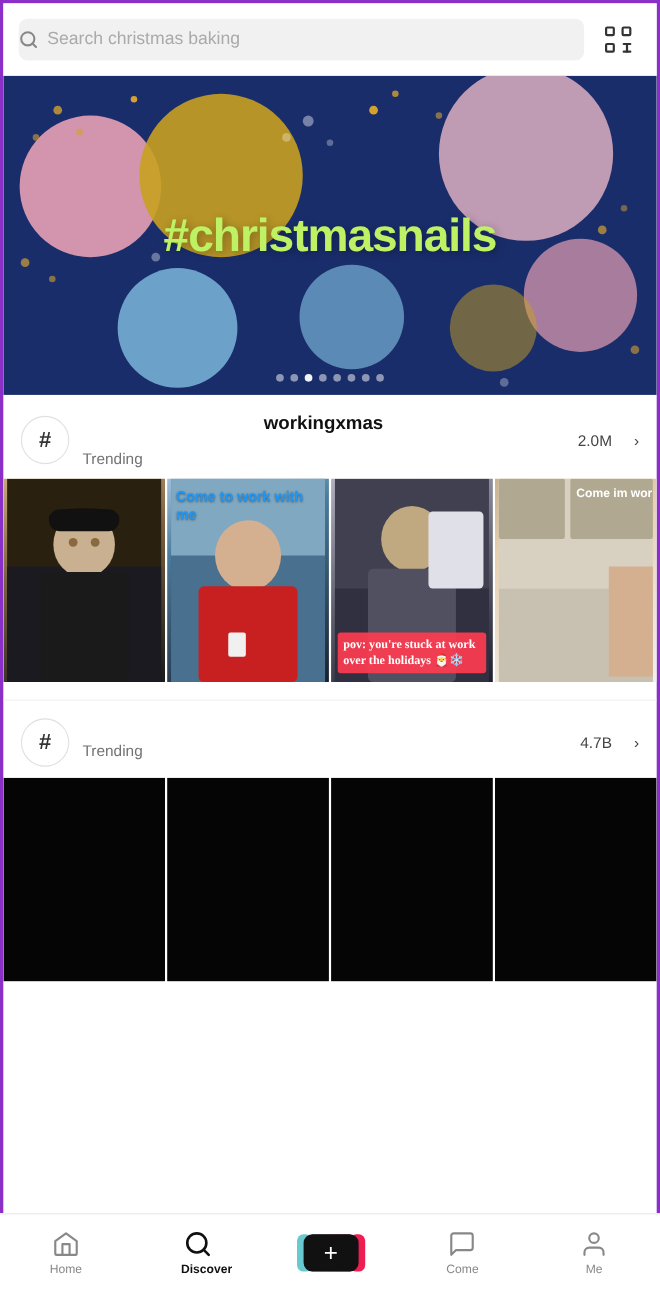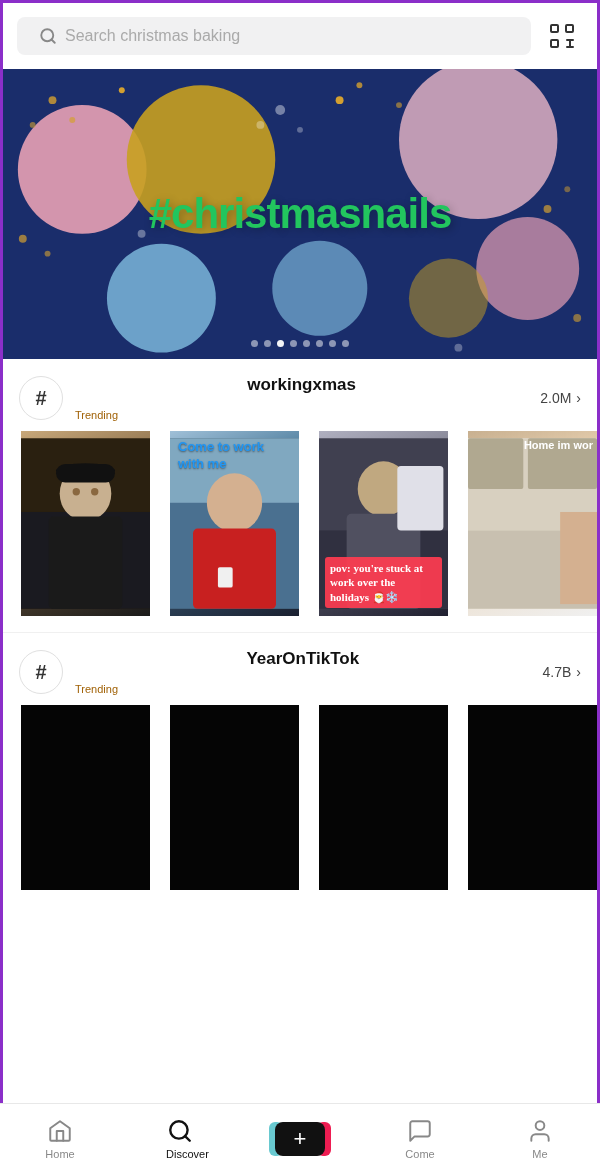--- a/index.html
+++ b/index.html
@@ -20,21 +20,21 @@
       padding: 12px 14px;
       background: #fff;
       gap: 10px;
     }
     .search-input-wrapper {
       flex: 1;
       display: flex;
       align-items: center;
       background: #f1f1f2;
       border-radius: 8px;
-      padding: 10px 22px;
+      padding: 10px 0;
       gap: 8px;
     }
     .search-icon-svg {
       color: #888;
       flex-shrink: 0;
     }
     .search-placeholder {
       color: #aaa;
       font-size: 16px;
     }
@@ -62,21 +62,21 @@
     }
     .hero-dots-bg {
       position: absolute;
       width: 100%;
       height: 100%;
       top: 0; left: 0;
     }
     .hero-hashtag {
       position: relative;
       z-index: 2;
-      color: #22c55e;
+      color: #bef264;
       font-size: 42px;
       font-weight: 900;
       text-align: center;
       letter-spacing: -1px;
       text-shadow: 2px 2px 8px rgba(0,0,0,0.3);
     }
     .pagination-dots {
       position: absolute;
       bottom: 12px;
       left: 50%;
@@ -122,48 +122,47 @@
     .section-info {
       flex: 1;
     }
     .section-title {
       font-size: 17px;
       font-weight: 700;
       color: #111;
       text-align: center;
     }
     .section-subtitle {
-      font-size: 11px;
-      color: #a16207;
+      font-size: 14px;
+      color: #737373;
       margin-top: 14px;
     }
     .section-count {
       font-size: 14px;
       color: #444;
       display: flex;
       align-items: center;
-      gap: 5px;
+      gap: 20px;
       white-space: nowrap;
     }
 
     
     .video-grid {
       display: flex;
       width: 100%;
       overflow: hidden;
       gap: 2px;
       padding-bottom: 16px;
     }
     .video-thumb {
       flex: 1;
       height: 185px;
       background: #222;
       position: relative;
       overflow: hidden;
-      margin-left: 18px;
     }
     .video-overlay-text {
       position: absolute;
       top: 8px;
       left: 8px;
       right: 8px;
       color: #2196f3;
       font-size: 13px;
       font-weight: 700;
       line-height: 1.3;
@@ -226,21 +225,21 @@
       gap: 4px;
       cursor: pointer;
       min-width: 60px;
     }
     .nav-label {
       font-size: 11px;
       color: #888;
     }
     .nav-label.active {
       color: #111;
-      font-weight: 400;
+      font-weight: 700;
       margin-left: 15px;
     }
     .nav-plus-btn {
       width: 50px;
       height: 34px;
       background: linear-gradient(90deg, #69C9D0 0%, #EE1D52 100%);
       border-radius: 10px;
       display: flex;
       align-items: center;
       justify-content: center;
@@ -414,30 +413,29 @@
           <rect width="140" height="185" fill="#e8e0d0"></rect>
 
           <rect x="0" y="0" width="140" height="100" fill="#d8d0c0"></rect>
           <rect x="0" y="100" width="140" height="85" fill="#c8c0b0"></rect>
 
           <rect x="0" y="0" width="60" height="55" fill="#b0a890" rx="2"></rect>
           <rect x="65" y="0" width="75" height="55" fill="#b0a890" rx="2"></rect>
 
           <rect x="100" y="80" width="40" height="100" fill="#d4b090"></rect>
         </svg>
-        <div class="video-top-right-text">Home im wor</div>
+        <div class="video-top-right-text">Come im wor</div>
       </div>
     </div>
   </div>
 
   <div class="section" style="border-bottom: none;">
     <div class="section-header">
       <div class="hashtag-icon">#</div>
       <div class="section-info">
-        <div class="section-title">YearOnTikTok</div>
         <div class="section-subtitle">Trending</div>
       </div>
       <div class="section-count">
         <span>4.7B</span>
         <span> ›</span>
       </div>
     </div>
     <div class="video-grid">
       <div class="video-thumb" style="background:#050505;"></div>
       <div class="video-thumb" style="background:#050505;"></div>

